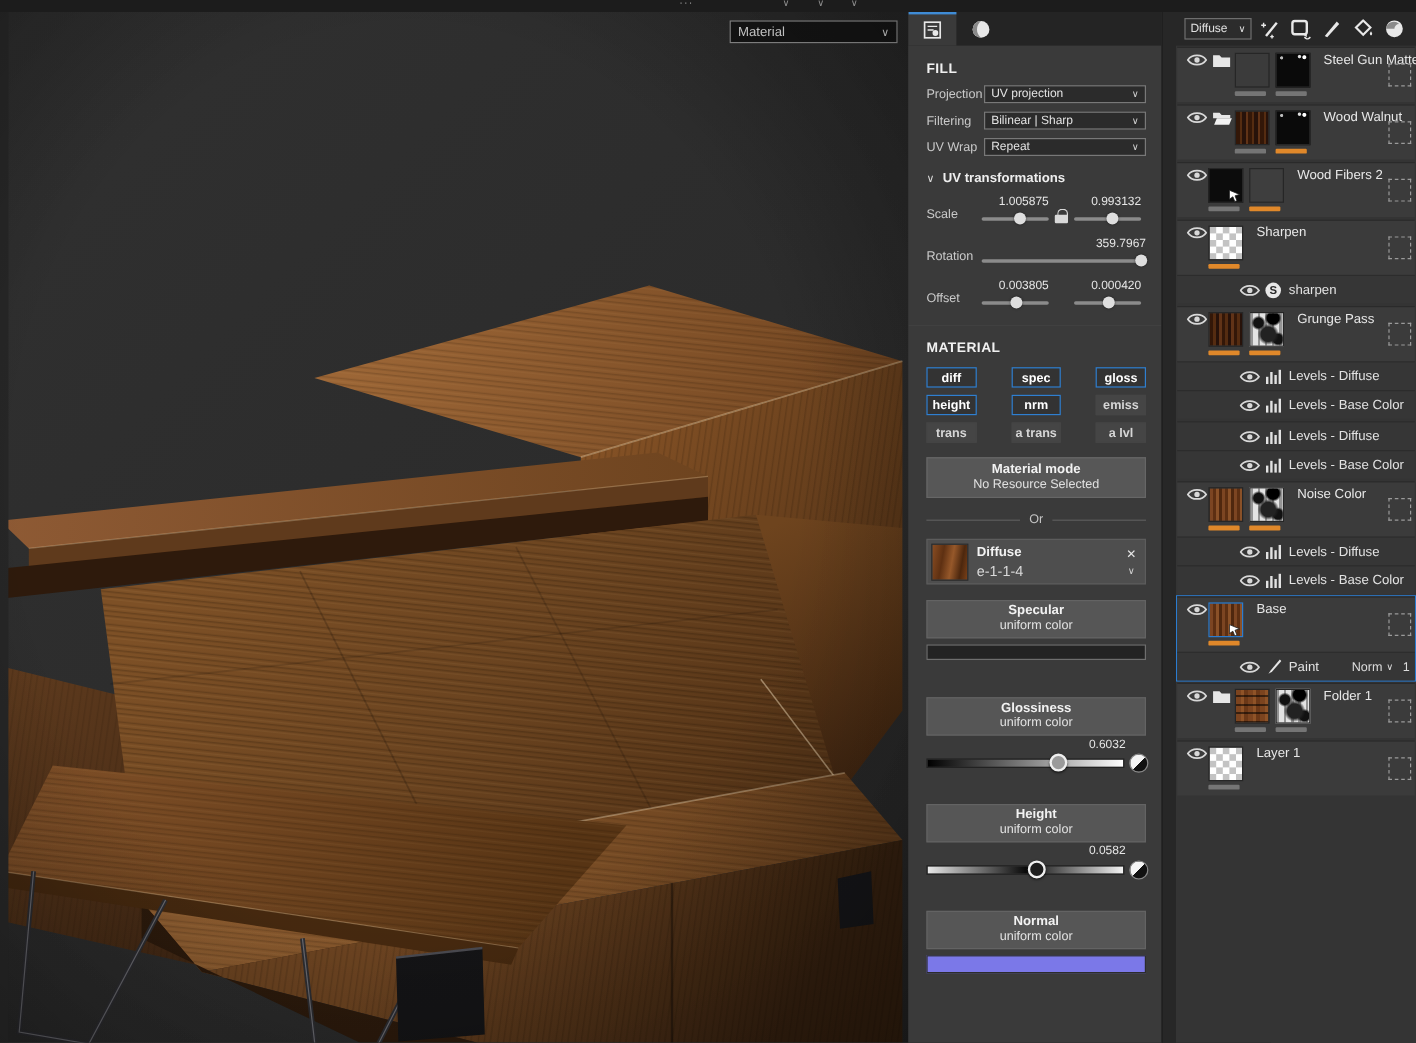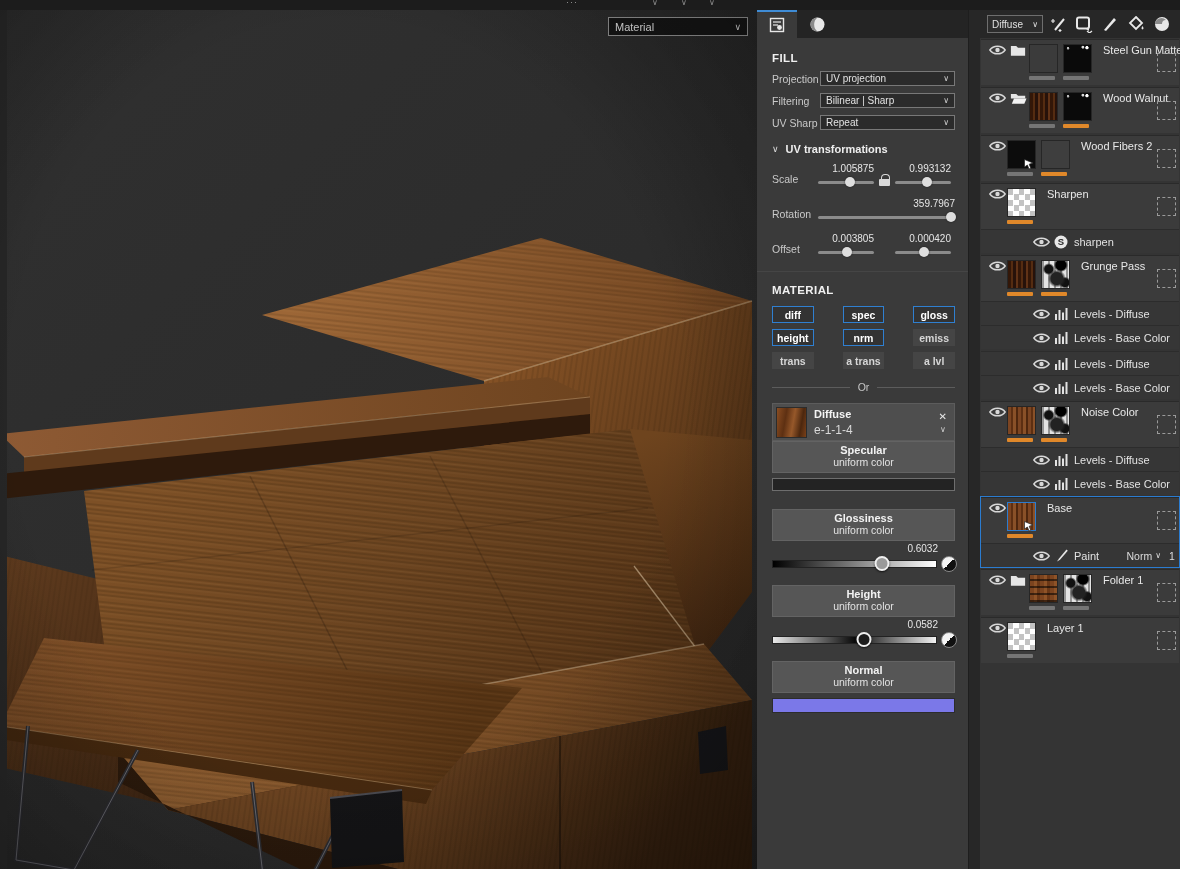--- a/index.html
+++ b/index.html
@@ -62,21 +62,21 @@
   .dif-card { margin-top:10px; background:#4e4e4e; border:1px solid #5c5c5c; height:38px; display:flex; align-items:center; padding:3px; }
   .dif-thumb { width:31px; height:31px; flex:none; border:1px solid #2c2c2c;
       background:linear-gradient(100deg,#8a4d22 0%,#5e3012 30%,#96582a 55%,#4c270e 80%,#7a4018 100%); }
   .dif-tx { margin-left:7px; }
   .dif-tx .t1 { font-size:11px; font-weight:bold; color:#f4f4f4; }
   .dif-tx .t2 { font-size:12px; color:#d9d9d9; margin-top:3px; }
   .dif-right { margin-left:auto; display:flex; flex-direction:column; align-items:center; gap:3px; padding-right:4px; }
   .dif-right .x { font-size:10px; color:#e8e8e8; }
   .dif-right .cv { font-size:8px; color:#cfcfcf; }
 
-  .hdr-card { margin-top:0; background:#565656; border:1px solid #636363; text-align:center; padding:2px 0 4px; }
+  .hdr-card { margin-top:13px; background:#565656; border:1px solid #636363; text-align:center; padding:2px 0 4px; }
   .hdr-card .t1 { font-size:11px; font-weight:bold; color:#f2f2f2; }
   .hdr-card .t2 { font-size:10.5px; color:#e2e2e2; }
   .spec-bar { margin-top:5px; height:13px; background:#232323; border:1px solid #6e6e6e; }
   .gap18 { height:18px; } .gap12 { height:12px; }
   .val-row { margin-top:2px; padding-right:17px; }
   .gslider { position:relative; height:18px; margin-top:1px; }
   .gslider .gtrack { position:absolute; left:0; right:18px; top:5px; height:8px; border:1px solid #222; }
   .gtrack.bw { background:linear-gradient(90deg,#000,#fff); }
   .gtrack.wbw { background:linear-gradient(90deg,#e8e8e8 0%,#0a0a0a 50%,#f2f2f2 100%); }
   .gslider .ghnd { position:absolute; top:1px; width:15px; height:15px; border-radius:50%; background:#b9b9b9;
@@ -287,21 +287,21 @@
         </div>
       </div>
       <div class="frow">
         <span class="flab">Filtering</span>
         <div class="select">
           <span>Bilinear | Sharp</span>
           <span class="cv">∨</span>
         </div>
       </div>
       <div class="frow">
-        <span class="flab">UV Sharp</span>
+        <span class="flab">UV Wrap</span>
         <div class="select">
           <span>Repeat</span>
           <span class="cv">∨</span>
         </div>
       </div>
 
       <div class="uvt-head">
         <span class="cv">∨</span>
         <span>UV transformations</span>
       </div>
@@ -365,20 +365,24 @@
           <div class="chanbtn active">spec</div>
           <div class="chanbtn active">gloss</div>
           <div class="chanbtn active">height</div>
           <div class="chanbtn active">nrm</div>
           <div class="chanbtn">emiss</div>
           <div class="chanbtn">trans</div>
           <div class="chanbtn">a trans</div>
           <div class="chanbtn">a lvl</div>
         </div>
 
+      <div class="bigbtn">
+        <div class="t1">Material mode</div>
+        <div class="t2">No Resource Selected</div>
+      </div>
 
       <div class="ordiv">
         <div class="ln"></div>
           <span class="tx">Or</span>
           <div class="ln"></div>
       </div>
 
       <div class="dif-card">
         <div class="dif-thumb"></div>
         <div class="dif-tx">

